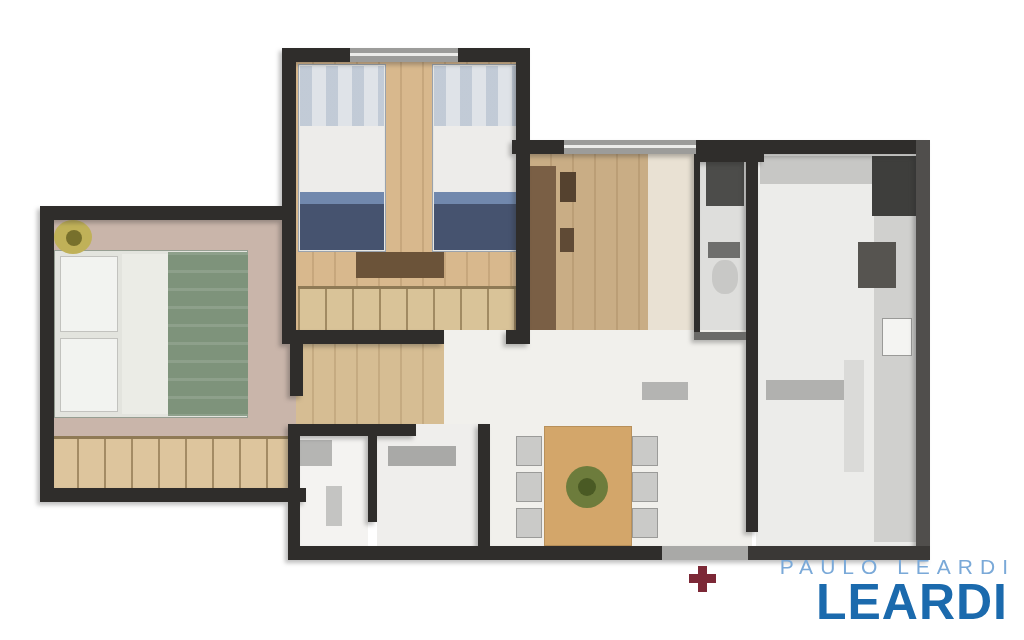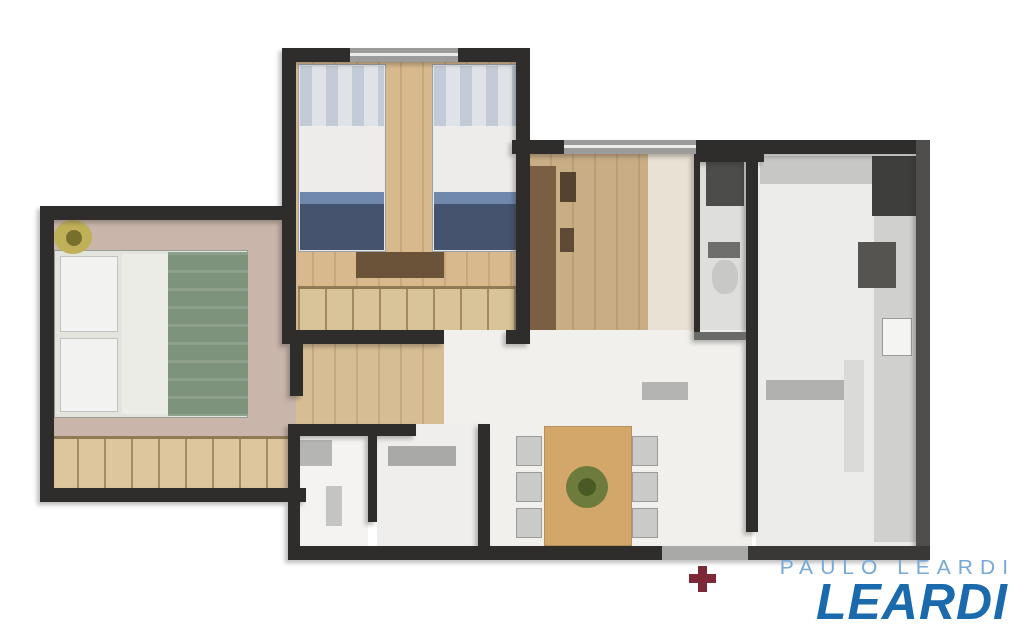--- a/index.html
+++ b/index.html
@@ -6,21 +6,21 @@
   #stage{position:relative;width:1024px;height:640px;background:#ffffff;overflow:hidden;}
   .layer{position:absolute;left:0;top:0;width:100%;height:100%;}
   #walls-layer{filter:drop-shadow(-3px 3px 2px rgba(40,40,40,0.30));}
   .shape{position:absolute;box-sizing:border-box;}
   .vlines{background-image:repeating-linear-gradient(90deg,rgba(130,98,58,0.20) 0 2px,transparent 2px 22px);}
   .vlines2{background-image:repeating-linear-gradient(90deg,rgba(106,82,44,0.50) 0 2px,transparent 2px 27px);border-top:3px solid #8f7a55;}
   .pillowtex{background-image:repeating-linear-gradient(90deg,rgba(170,183,200,0.55) 0 12px,transparent 12px 26px);}
   .duvettex{background-image:repeating-linear-gradient(180deg,rgba(255,255,255,0.12) 0 3px,transparent 3px 18px);}
   #watermark{position:absolute;right:16px;bottom:12px;text-align:right;line-height:1.02;user-select:none;}
   #wm-line1{font-size:21px;font-weight:500;letter-spacing:7px;margin-right:-7px;}
-  #wm-line2{font-size:50px;font-weight:bold;letter-spacing:1px;font-style:italic;}
+  #wm-line2{font-size:50px;font-weight:bold;letter-spacing:1px;}
 </style>
 </head>
 <body>
 
 <div id="stage">
   <div class="layer" id="floor-layer">
       <div class="shape vlines" style="left: 290px; top: 58px; width: 236px; height: 278px; background-color: rgb(216, 184, 141);"></div>
       <div class="shape vlines" style="left: 528px; top: 148px; width: 122px; height: 196px; background-color: rgb(201, 173, 133);"></div>
       <div class="shape" style="left: 648px; top: 148px; width: 52px; height: 196px; background-color: rgb(233, 225, 211);"></div>
       <div class="shape" style="left: 700px; top: 148px; width: 52px; height: 188px; background-color: rgb(222, 222, 220);"></div>

